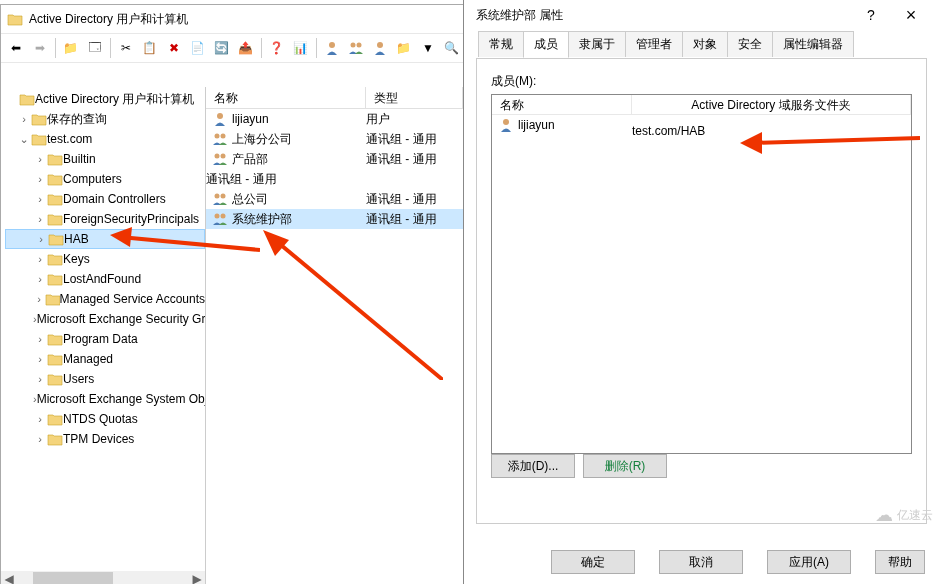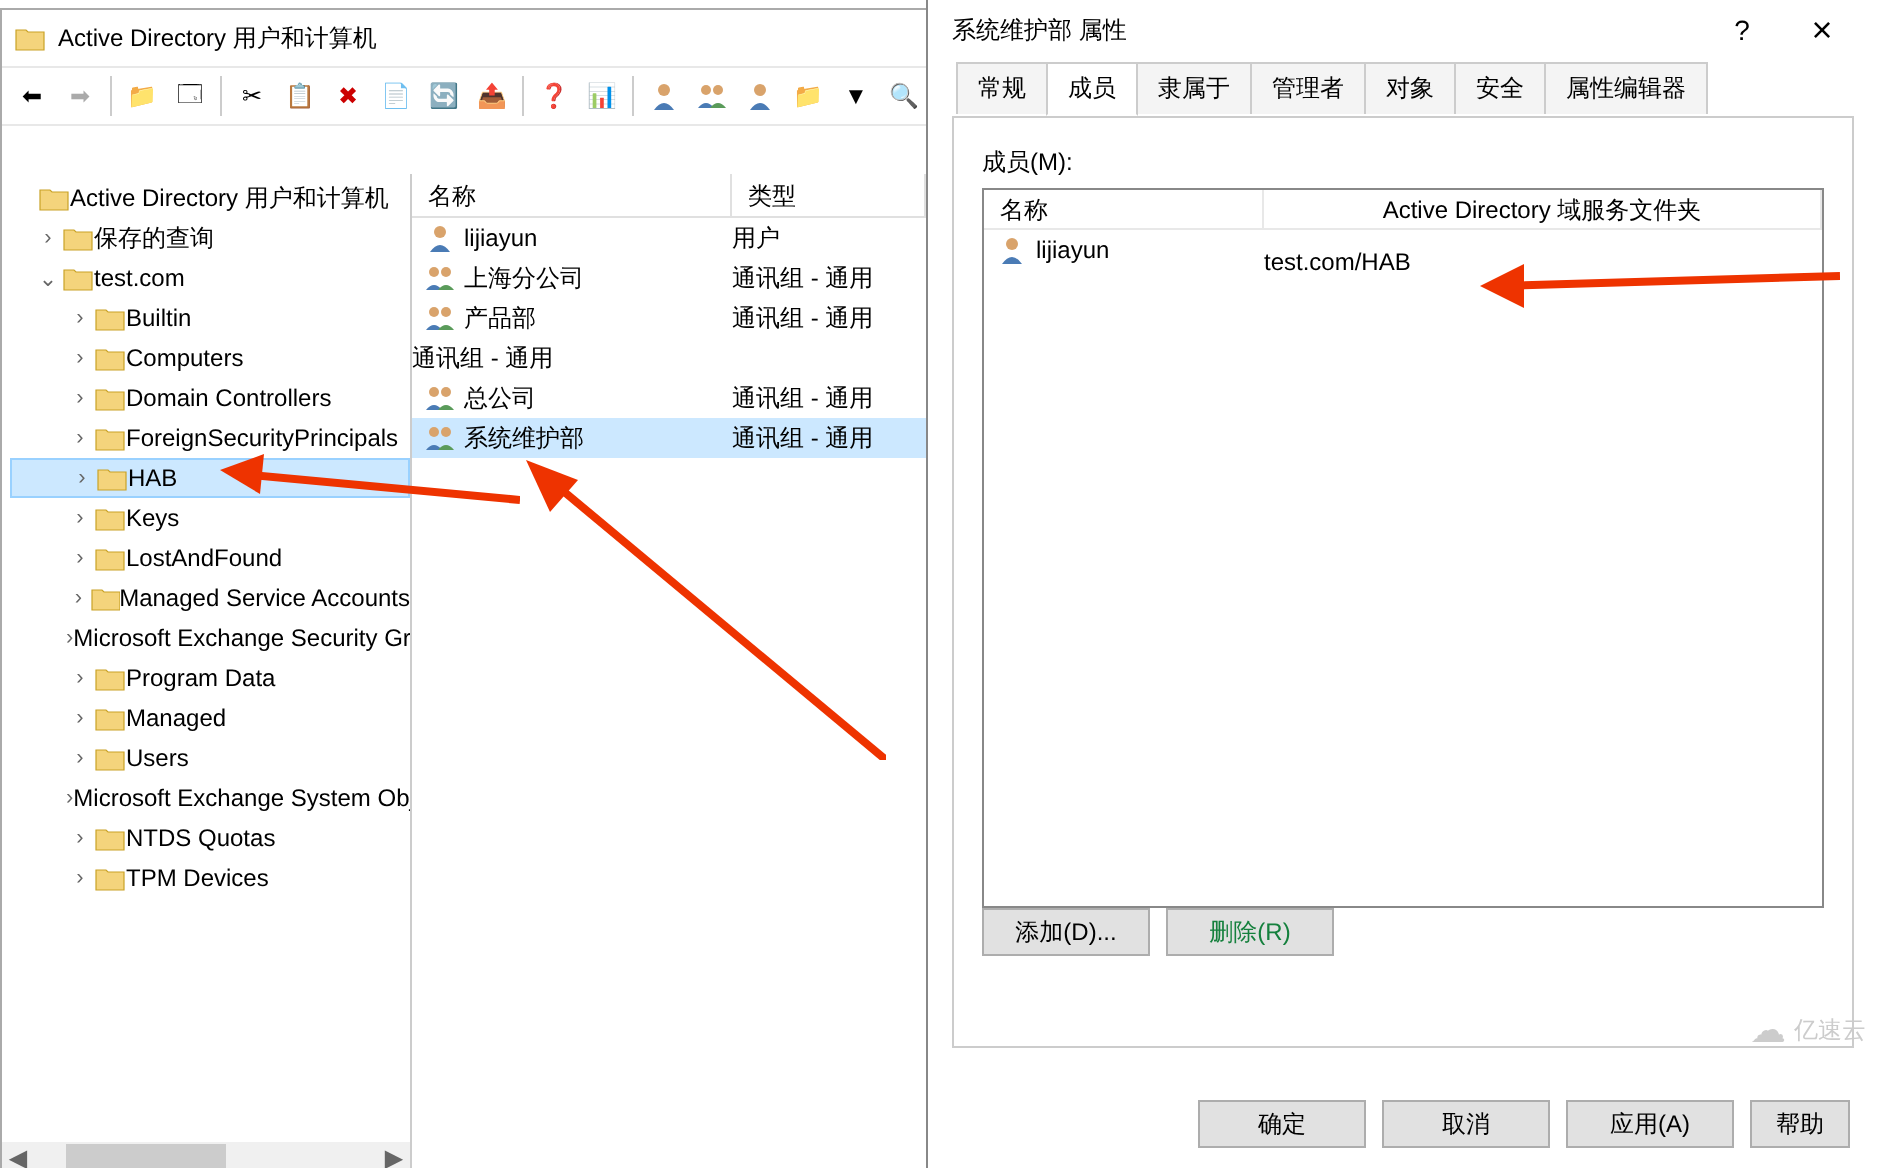--- a/index.html
+++ b/index.html
@@ -43,21 +43,21 @@
   .member-list { border:1px solid #888; height:360px; background:#fff;}
   .ml-header { display:flex; height:20px; border-bottom:1px solid #e8e8e8;}
   .ml-header div { padding:2px 8px; border-right:1px solid #e8e8e8;}
   .mlh-name { width:140px;} .mlh-folder{ flex:1;text-align:center;}
   .ml-row { display:flex; height:20px; align-items:center;}
   .ml-name { width:140px; padding-left:6px; display:flex; align-items:center; gap:4px;}
   .ml-folder { flex:1;margin-top:12px;}
   .btn-row { margin-top:0; display:flex; gap:8px;}
   .win-btn { min-width:84px; height:24px; border:1px solid #adadad; background:#e1e1e1; display:flex; align-items:center; justify-content:center;}
   .win-btn.disabled { color:#15803d;}
-  .dlg-footer { position:absolute; bottom:10px; right:14px; display:flex; gap:8px;}
+  .dlg-footer { position:absolute; bottom:10px; right:14px; display:flex; gap:24px;}
   
   svg.folder-ico { width:16px; height:14px;}
   svg.user-ico { width:16px; height:16px;}
   svg.group-ico { width:16px; height:16px;}
   
   .arrow { position:absolute; pointer-events:none;}
   .arrow-head { fill:#e30; }
   .arrow-line { stroke:#e30; stroke-width:4;}
   
   .watermark { position:absolute; right:6px; bottom:58px; color:#ccc; font-size:13px; display:flex; align-items:center; gap:4px;}

